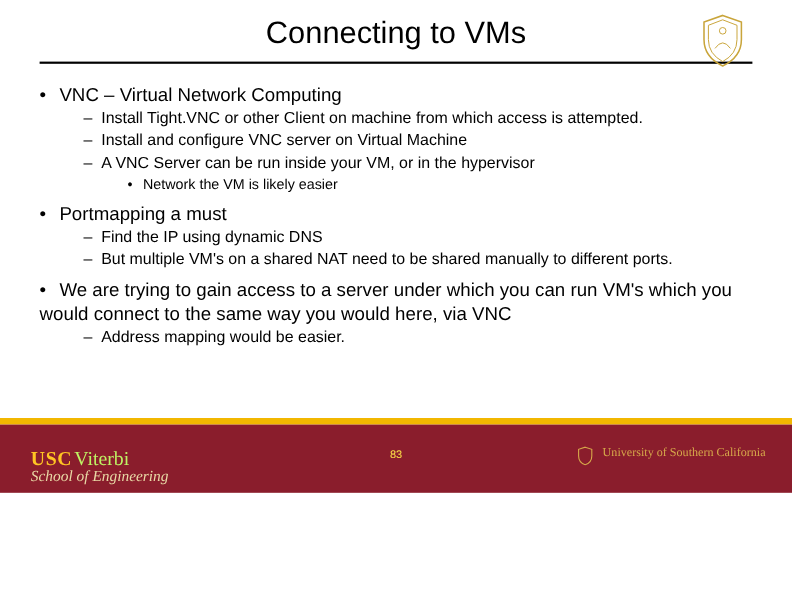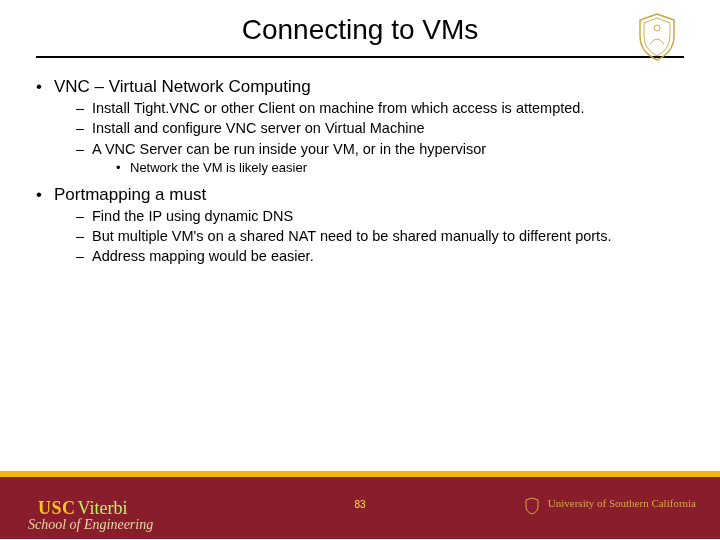--- a/index.html
+++ b/index.html
@@ -1,33 +1,33 @@
 <!DOCTYPE html>
 <html><head>
 <meta charset="utf-8">
 <style>
   * { margin: 0; padding: 0; box-sizing: border-box; }
   html, body { width: 720px; height: 540px; font-family: Arial, Helvetica, sans-serif; background: #fff; color: #000; overflow: hidden; }
-  .slide { position: relative; width: 720px; height: 539px; }
+  .slide { position: relative; width: 720px; height: 448px; }
   .title-row { position: relative; padding-top: 14px; text-align: center; }
   .title { font-size: 28px; font-weight: 400; display: inline-block; }
   .crest { position: absolute; right: 40px; top: 12px; }
   .rule { margin: 10px 36px 0 36px; border: 0; border-top: 2px solid #000; }
   .content { padding: 10px 48px 0 36px; font-size: 15px; line-height: 1.25; }
   .b0 { margin-top: 8px; font-size: 17px; }
   .b0 .blt { display: inline-block; width: 18px; }
   .b0 .txt { }
   .b1 { margin-top: 2px; margin-left: 40px; font-size: 14.5px; }
   .b1 .blt { display: inline-block; width: 16px; }
   .b2 { margin-top: 2px; margin-left: 80px; font-size: 13px; }
   .b2 .blt { display: inline-block; width: 14px; }
   .footer { position: absolute; left: 0; bottom: 0; width: 720px; }
   .gold-bar { height: 6px; background: #f2b700; }
   .red-bar { height: 62px; background: #8a1d2c; position: relative; display: flex; align-items: center; }
-  .logo-left { display: flex; align-items: baseline; margin-left: 38px; }
+  .logo-left { display: flex; align-items: baseline; margin-left: 28px; }
   .usc { color: #ffc423; font-weight: 700; font-size: 18px; letter-spacing: 0.5px; font-family: Georgia, 'Times New Roman', serif; }
   .viterbi { color: #bef264; font-size: 18px; margin-left: 2px; font-family: Georgia, 'Times New Roman', serif; }
   .school { position: absolute; left: 28px; bottom: 6px; color: #e9d9a6; font-size: 14px; font-family: Georgia, 'Times New Roman', serif; font-style: italic; }
   .pagenum { position: absolute; left: 50%; transform: translateX(-50%); color: #fde047; font-size: 10px; top: 22px; }
   .uni { position: absolute; right: 24px; top: 50%; transform: translateY(-50%); display: flex; align-items: flex-start; gap: 8px; }
   .uni-text { color: #d6a84a; font-size: 11px; font-family: Georgia, 'Times New Roman', serif; }
 </style>
 </head>
 <body>
 
@@ -68,20 +68,23 @@
     <div class="b0">
       <span class="blt">•</span><span class="txt">Portmapping a must</span>
     </div>
     <div class="b1">
       <span class="blt">–</span><span>Find the IP using dynamic DNS</span>
     </div>
     <div class="b1">
       <span class="blt">–</span><span>But multiple VM's on a shared NAT need to be shared manually to different ports.</span>
     </div>
 
+    <div class="b0">
+      <span class="blt">•</span><span class="txt">We are trying to gain access to a server under which you can run VM's which you would connect to the same way you would here, via VNC</span>
+    </div>
     <div class="b1">
       <span class="blt">–</span><span>Address mapping would be easier.</span>
     </div>
 
   </div>
 
   <div class="footer">
     <div class="gold-bar"></div>
     <div class="red-bar">
       <div class="logo-left">

